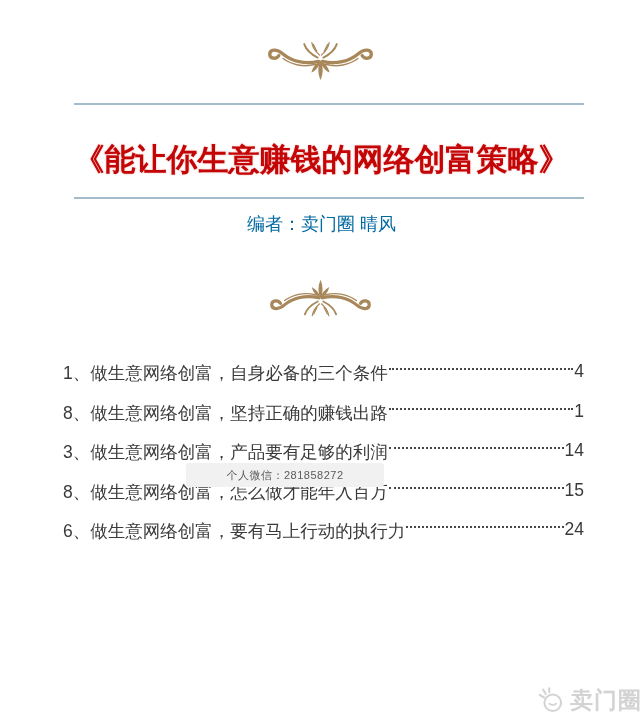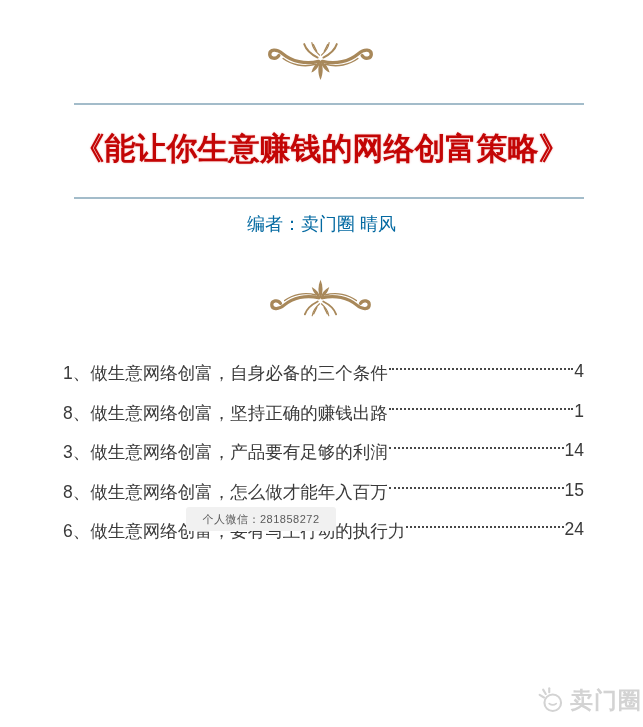--- a/index.html
+++ b/index.html
@@ -8,38 +8,38 @@
     font-family:"Liberation Sans","DejaVu Sans",sans-serif;
   }
   .ornament{position:absolute;left:263px;width:115px;}
   .ornament.top{top:33px;height:50px;}
   .ornament.bottom{top:278px;height:46px;transform:scaleY(-1);}
   .ornament svg{width:100%;height:100%;display:block;}
   .divider{position:absolute;left:74px;width:510px;height:1.5px;background:#a3bcca;}
   .divider.d1{top:103px;}
   .divider.d2{top:197px;}
   .title{
-    position:absolute;top:128px;left:0;width:643px;margin:0;
+    position:absolute;top:139px;left:0;width:643px;margin:0;
     text-align:center;font-size:31px;line-height:42px;font-weight:bold;
     color:#c30505;letter-spacing:0px;
     text-shadow:0 0 2px rgba(225,70,70,.45);
   }
   .editor{
     position:absolute;top:214px;left:0;width:643px;text-align:center;
     font-size:18px;line-height:20px;color:#0369a1;
   }
   .toc{position:absolute;top:361px;left:63px;width:521px;}
   .toc-row{display:flex;height:39.6px;color:#3a3a3a;font-size:17.5px;}
   .toc-label{white-space:nowrap;}
   .leader{flex:1;height:0;border-bottom:2px dotted #474747;margin:0 1px;transform:translateY(7px);}
   .toc-page{white-space:nowrap;}
   .watermark{
-    position:absolute;top:463px;left:186px;width:150px;height:24px;
+    position:absolute;top:463px;left:186px;width:198px;height:24px;
     background:#f1f1f1;border-radius:3px;display:flex;align-items:center;justify-content:center;
-    font-size:11px;color:#5a5a5a;letter-spacing:.5px;z-index:3;margin-top:44px;
+    font-size:11px;color:#5a5a5a;letter-spacing:.5px;z-index:3;
   }
   .brand{
     position:absolute;top:685px;left:537px;display:flex;align-items:center;gap:5px;
     color:#d3d3d3;
   }
   .brand-icon{width:28px;height:28px;display:block;}
   .brand-icon svg{width:100%;height:100%;display:block;}
   .brand-text{font-size:23px;font-weight:bold;letter-spacing:1px;white-space:nowrap;}
 </style>
 </head>

